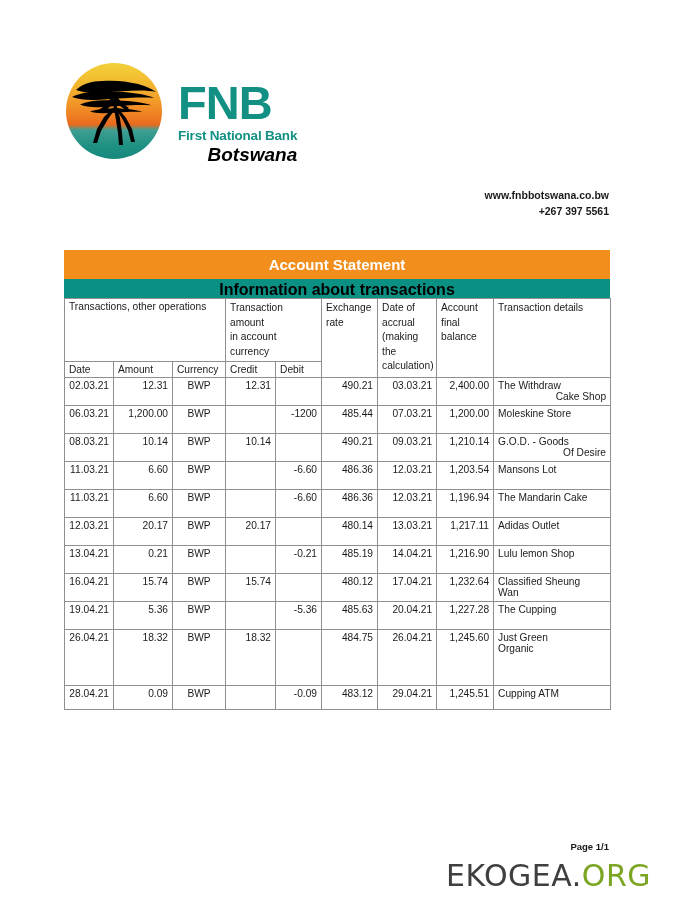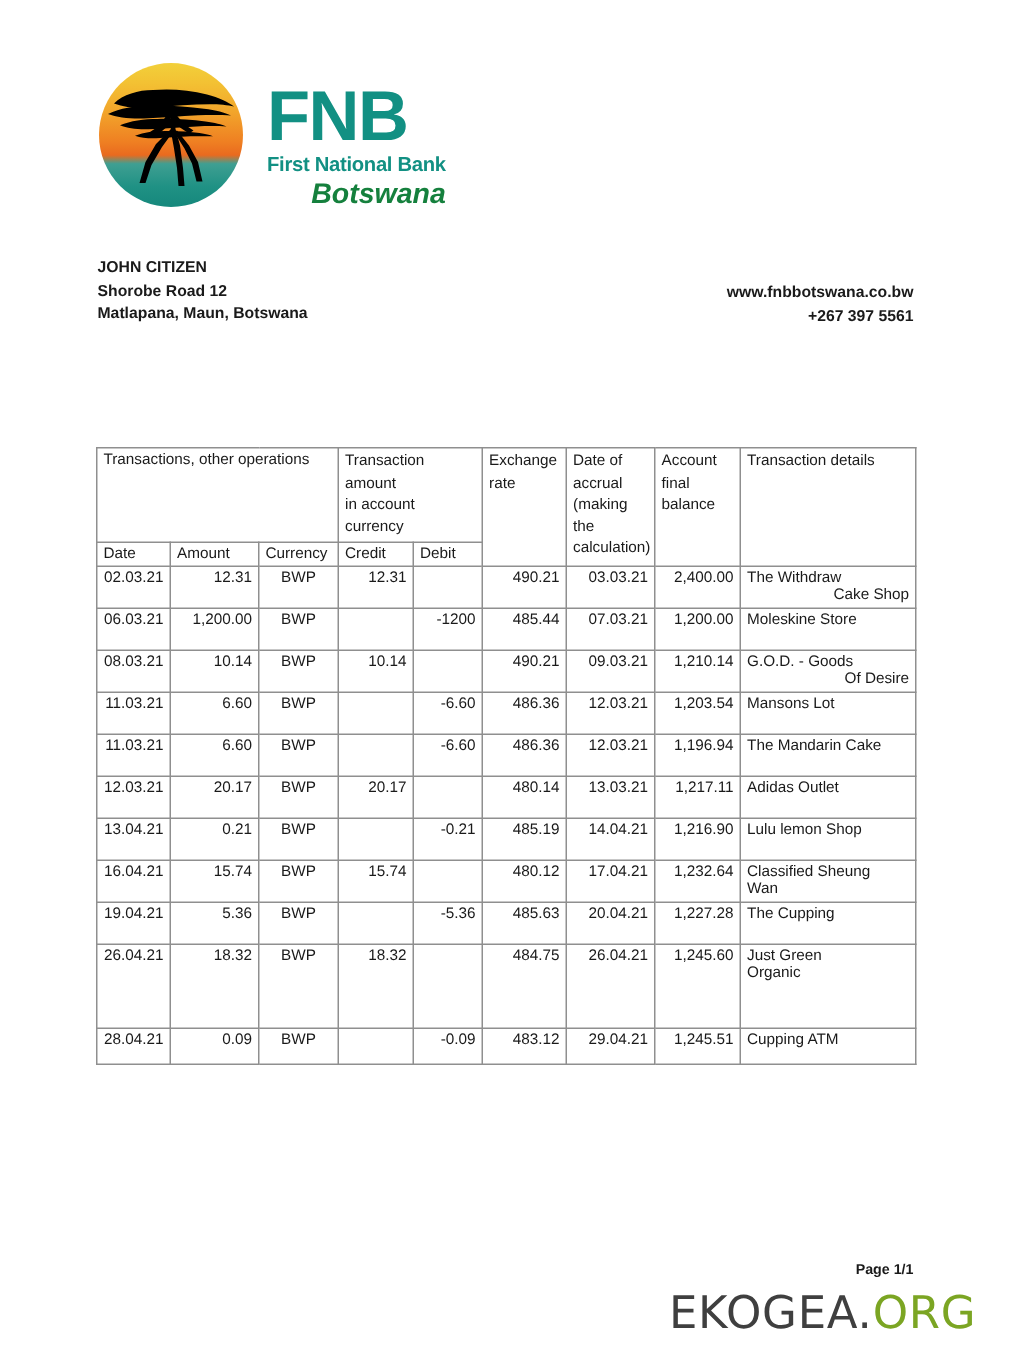--- a/index.html
+++ b/index.html
@@ -20,23 +20,23 @@
     position: absolute;
     left: 0; top: 0;
     width: 677px;
     height: 903px;
   }
 
   
   .logo-block {
     position: absolute;
     left: 62px;
-    top: 39px;
+    top: 60px;
     display: flex;
-    align-items: center;
+    align-items: flex-end;
   }
   .logo-mark {
     width: 104px;
     height: 104px;
     position: relative;
     flex: 0 0 auto;
   }
   .logo-circle {
     position: absolute;
     left: 4px; top: 3px;
@@ -77,21 +77,21 @@
     margin-top: 3px;
     letter-spacing: -0.2px;
     color: #129083;
   }
   .logo-country {
     font-size: 19px;
     font-style: italic;
     font-weight: bold;
     text-align: right;
     margin-top: 3px;
-    color: #15803d;
+    color: #000000;
   }
 
   
   .addr {
     position: absolute;
     left: 65px;
     top: 171px;
     font-size: 10.5px;
     font-weight: bold;
     line-height: 15.5px;
@@ -154,21 +154,20 @@
     vertical-align: top;
     font-weight: normal;
     background: #ffffff;
   }
 
   
   .hgroup {
     font-weight: bold;
     font-size: 10.2px;
     text-align: left;
-    border-radius: 26px;
   }
   .hplain {
     font-size: 10.2px;
     text-align: left;
     line-height: 14.5px;
   }
   .hsub {
     font-weight: bold;
     font-size: 10.2px;
     text-align: left;
@@ -246,31 +245,30 @@
         </g>
       </svg>
     </div>
     <div class="logo-words">
       <div class="logo-fnb">FNB</div>
       <div class="logo-sub">First National Bank</div>
       <div class="logo-country">Botswana</div>
     </div>
   </div>
 
-  <div class="addr">
-    <div>JOHN CITIZEN</div>
-    <div>Shorobe Road 12</div>
-    <div>Matlapana, Maun, Botswana</div>
-  </div>
 
   <div class="contact">
     <div>www.fnbbotswana.co.bw</div>
     <div>+267 397 5561</div>
   </div>
 
+  <div class="banner-wrap">
+    <div class="banner-orange">Account Statement</div>
+    <div class="banner-teal">Information about transactions</div>
+  </div>
 
   <div class="tbl-wrap">
     <table class="stmt">
       <colgroup>
         <col style="width:49px">
         <col style="width:59px">
         <col style="width:53px">
         <col style="width:50px">
         <col style="width:46px">
         <col style="width:56px">

